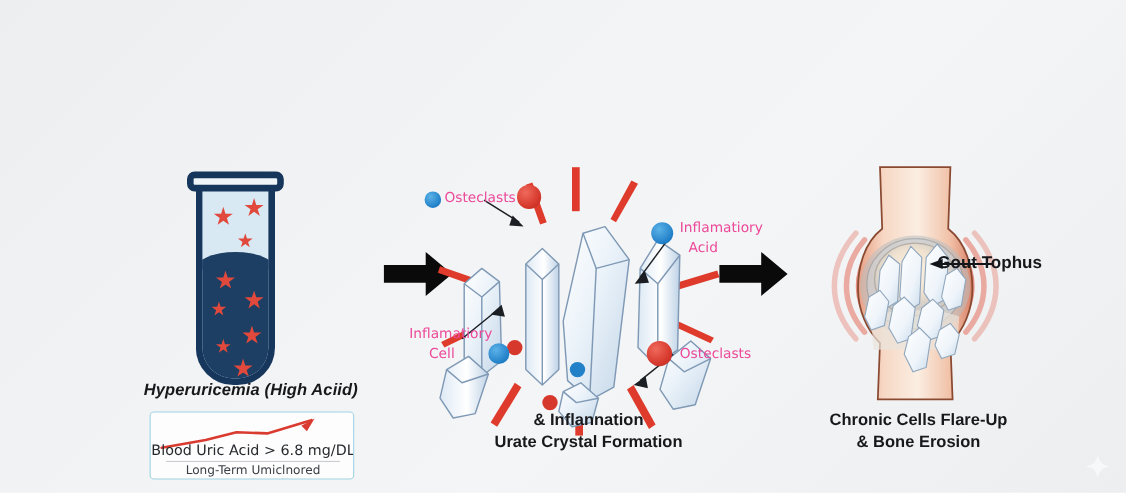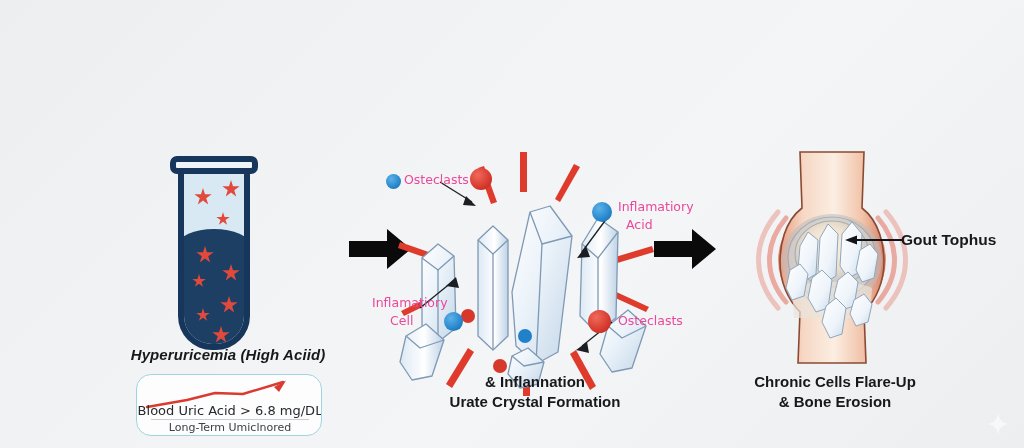--- a/index.html
+++ b/index.html
@@ -34,21 +34,21 @@
   }
   .xtal{position:absolute;width:18px;height:18px;background:#e0493c;
     clip-path:polygon(50% 0%,61% 35%,98% 35%,68% 57%,79% 91%,50% 70%,21% 91%,32% 57%,2% 35%,39% 35%);}
   .xtal.s{width:14px;height:14px;}
   .tube-caption{
     position:absolute;left:0;top:196px;width:220px;text-align:center;
     font-size:15px;font-weight:bold;color:#16181b;letter-spacing:.1px;font-style:italic;
   }
   .metric-card{
     position:absolute;left:18px;top:224px;width:186px;height:62px;
-    background:#fdfdfd;border:1.6px solid #9fd4e4;border-radius:15px;
+    background:#fdfdfd;border:1.6px solid #9fd4e4;border-radius:4px;
     box-sizing:border-box;overflow:hidden;
   }
   .trend{position:absolute;left:6px;top:2px;width:174px;height:34px;}
   .metric-main{
     position:absolute;left:0;top:28px;width:186px;text-align:center;
     font-size:13px;color:#262a2e;font-family:"DejaVu Sans",sans-serif;
   }
   .metric-sub{
     position:absolute;left:0;top:46px;width:186px;text-align:center;
     font-size:11px;color:#3c4147;font-family:"DejaVu Sans",sans-serif;
@@ -73,21 +73,21 @@
     font-size:15px;font-weight:bold;color:#16181b;line-height:1.35;
   }
 
   
   #stage-joint{left:742px;top:150px;width:180px;height:215px;}
   .joint-caption{
     position:absolute;left:700px;top:372px;width:270px;text-align:center;
     font-size:15px;font-weight:bold;color:#16181b;line-height:1.35;
   }
   #tophus-label{
-    position:absolute;left:901px;top:231px;font-size:15.5px;font-weight:bold;
+    position:absolute;left:852px;top:231px;font-size:15.5px;font-weight:bold;
     color:#16181b;white-space:nowrap;
   }
   #tophus-pointer{position:absolute;left:845px;top:234px;width:58px;height:12px;}
 
   
   #sparkle{position:absolute;right:14px;bottom:12px;width:24px;height:24px;opacity:.62;}
 </style>
 </head>
 <body>
 

